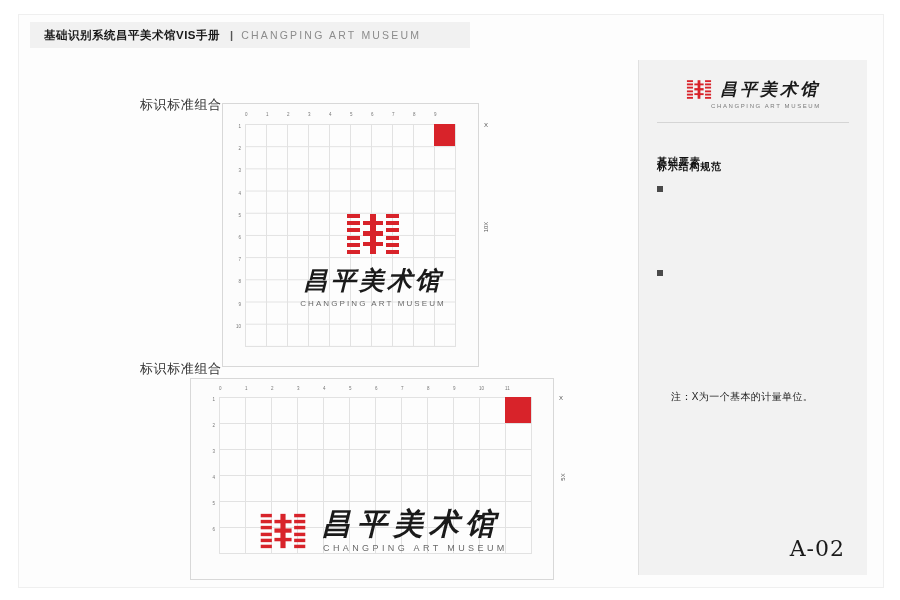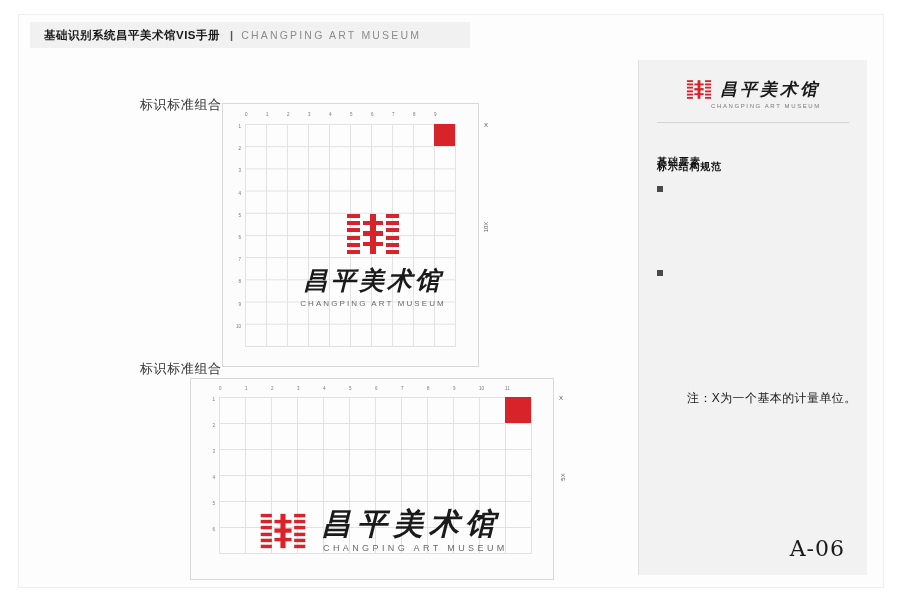--- a/index.html
+++ b/index.html
@@ -335,24 +335,23 @@
     background: #4a4a4a;
   }
   .p1 { top: 124px; padding-left: 14px; width: 180px; }
   .b1 { top: 126px; }
   .p2 { top: 208px; padding-left: 14px; width: 180px; }
   .b2 { top: 210px; }
   .p3 { top: 262px; padding-left: 14px; width: 180px; }
   .rp-note {
     position: absolute;
     left: 32px; top: 330px;
-    font-size: 12px;
+    font-size: 10px;
     color: #1a1a1a;
     letter-spacing: 0.4px;
-    margin-left: 16px;
   }
   .rp-pageno {
     position: absolute;
     right: 22px; bottom: 14px;
     font-family: "DejaVu Serif", serif;
     font-size: 22px;
     color: #1a1a1a;
     letter-spacing: 1px;
   }
 
@@ -521,15 +520,15 @@
     <div class="rp-h1">基础要素</div>
     <div class="rp-h2">标示结构规范</div>
 
     <div class="rp-bullet b1"></div>
 
     <div class="rp-bullet b2"></div>
 
 
     <div class="rp-note">注：X为一个基本的计量单位。</div>
 
-    <div class="rp-pageno">A-06</div>
+    <div class="rp-pageno">A-02</div>
   </div>
 </div>
 
 </body></html>

